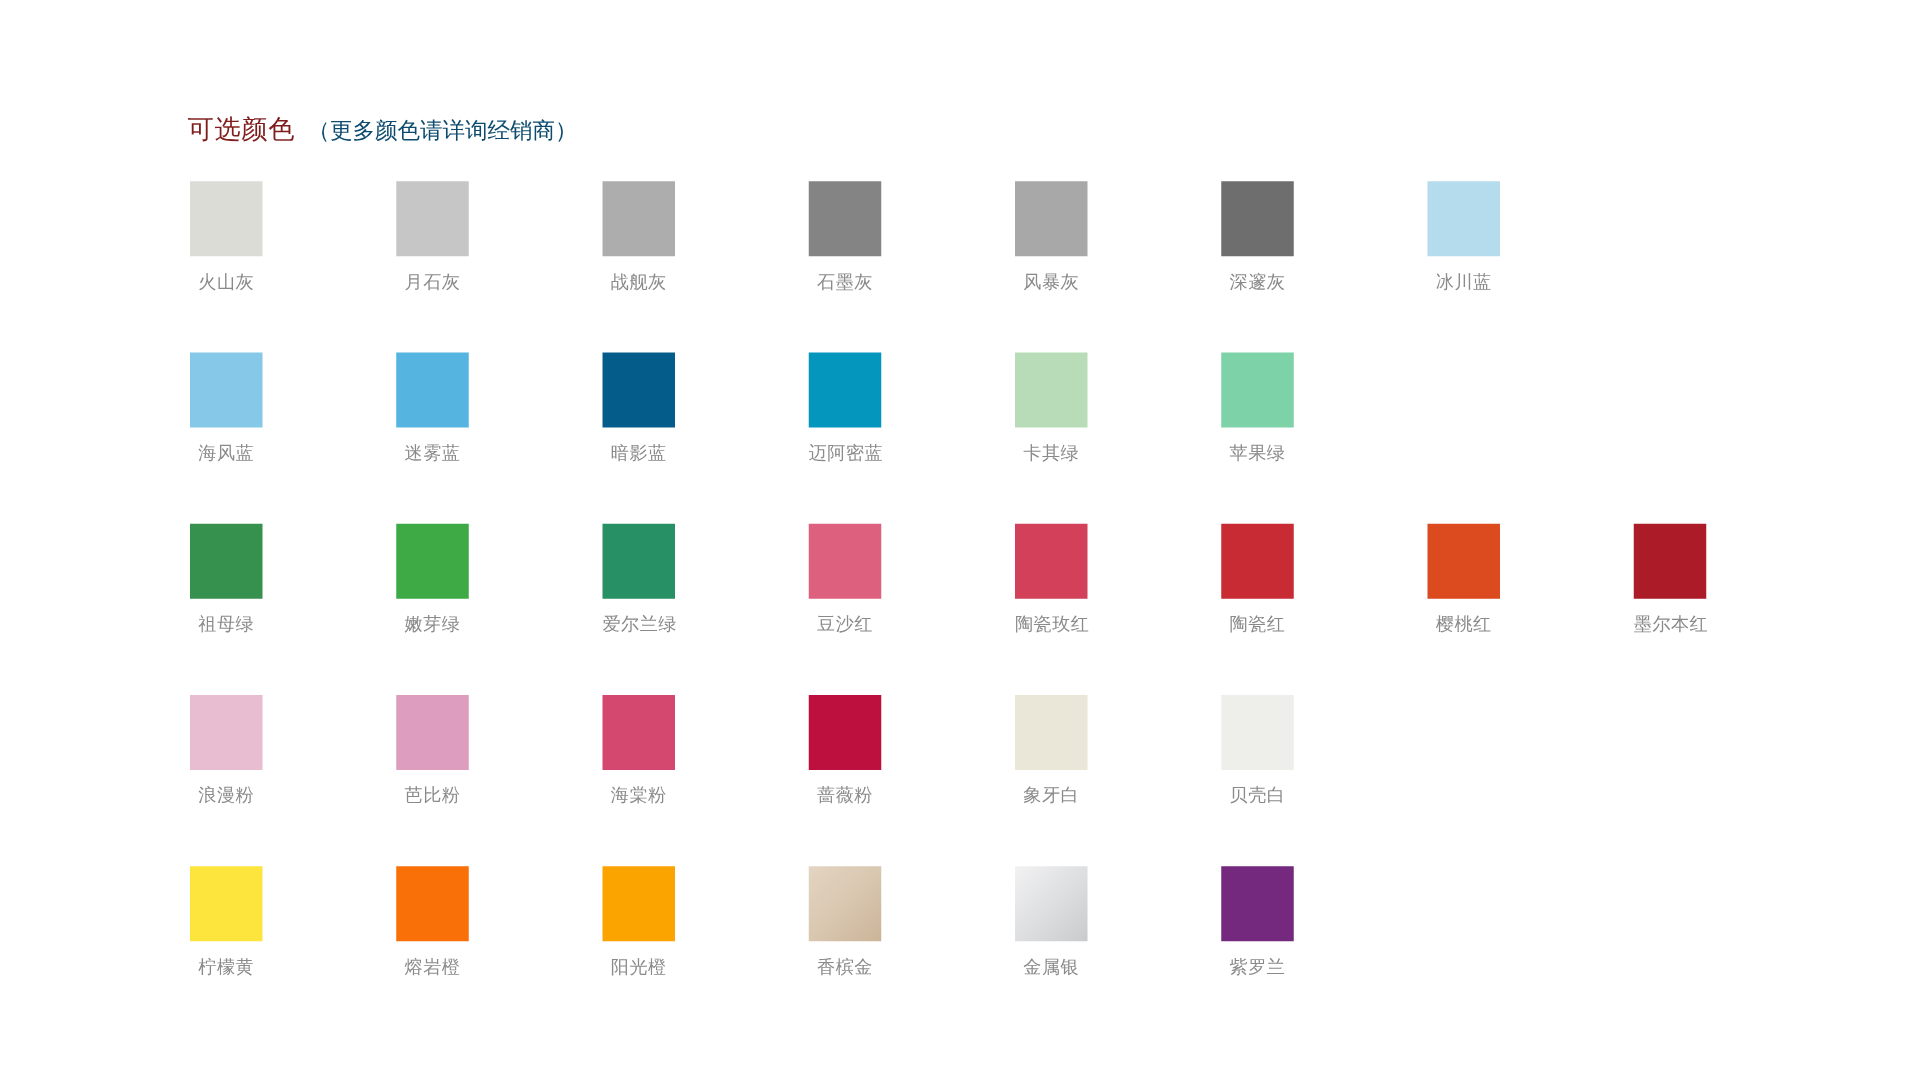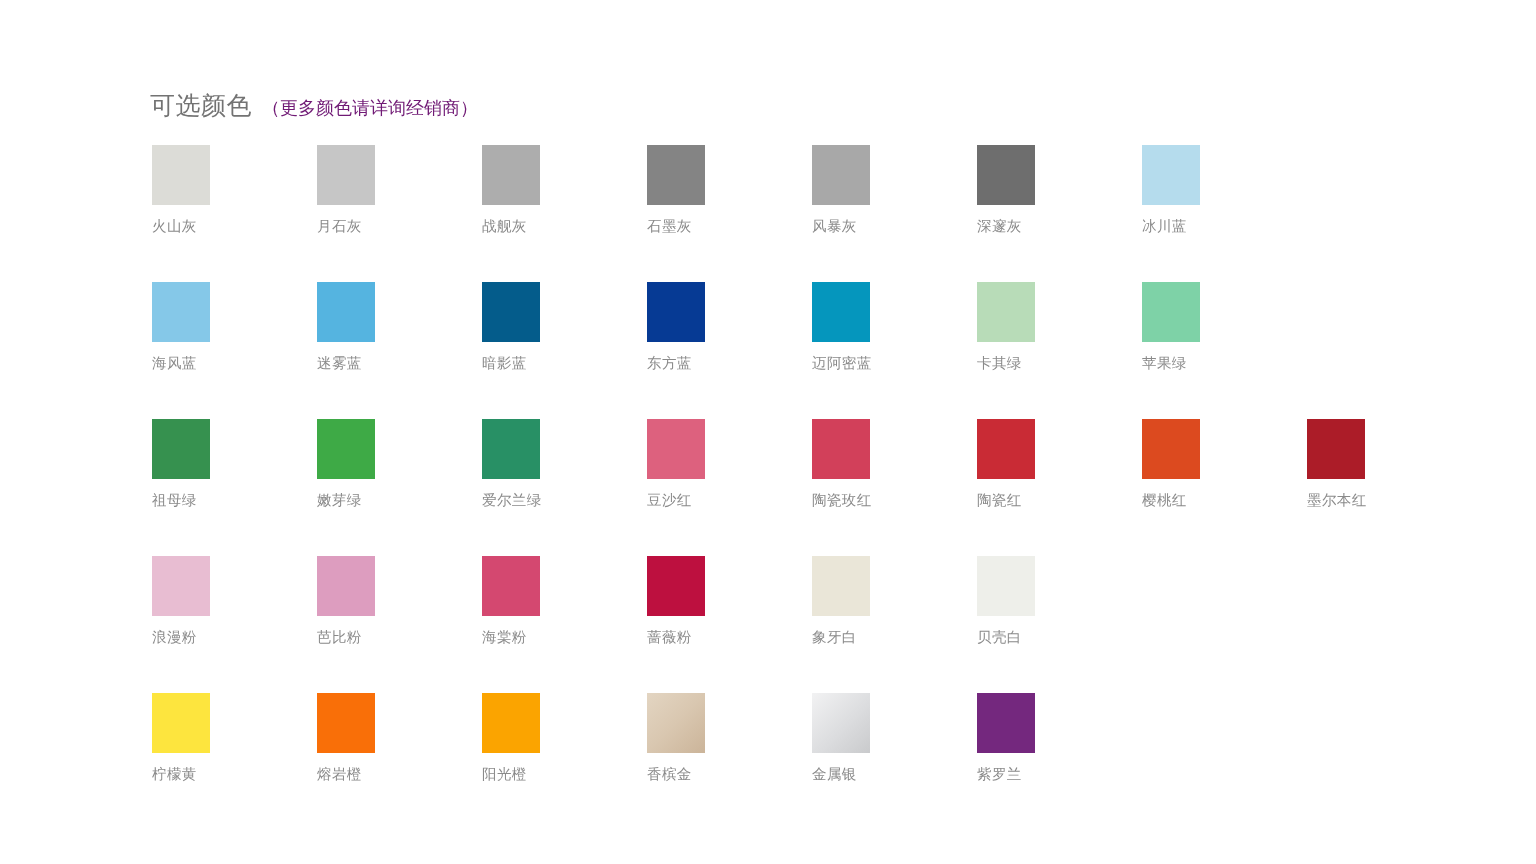--- a/index.html
+++ b/index.html
@@ -24,29 +24,29 @@
   
   .heading {
     position: absolute;
     left: 150px;
     top: 93px;
     display: flex;
     align-items: baseline;
     white-space: nowrap;
   }
   .heading-title {
-    font-size: 25px;
-    color: #737373;
+    font-size: 21px;
+    color: #7f1d1d;
     letter-spacing: 0.5px;
     font-weight: 400;
     line-height: 1;
   }
   .heading-note {
     font-size: 18px;
-    color: #701a75;
+    color: #0c4a6e;
     margin-left: 10px;
     letter-spacing: 0px;
     line-height: 1;
   }
 
   
   .grid {
     position: absolute;
     left: 152px;
     top: 145px;
@@ -65,20 +65,21 @@
   }
   .cell.empty { visibility: hidden; }
 
   .swatch {
     width: 58px;
     height: 60px;
     display: block;
   }
   .cell-label {
     width: 58px;
+    text-align: center;
     margin-top: 14px;
     font-size: 14.5px;
     color: #8a8a8a;
     white-space: nowrap;
     line-height: 1.1;
     letter-spacing: 0.4px;
   }
 </style>
 </head>
 <body>
@@ -128,24 +129,20 @@
         </div>
         <div class="cell">
           <div class="swatch" title="迷雾蓝" style="background: rgb(85, 180, 224);"></div>
           <div class="cell-label">迷雾蓝</div>
         </div>
         <div class="cell">
           <div class="swatch" title="暗影蓝" style="background: rgb(4, 92, 139);"></div>
           <div class="cell-label">暗影蓝</div>
         </div>
         <div class="cell">
-          <div class="swatch" title="东方蓝" style="background: rgb(6, 58, 148);"></div>
-          <div class="cell-label">东方蓝</div>
-        </div>
-        <div class="cell">
           <div class="swatch" title="迈阿密蓝" style="background: rgb(5, 150, 189);"></div>
           <div class="cell-label">迈阿密蓝</div>
         </div>
         <div class="cell">
           <div class="swatch" title="卡其绿" style="background: rgb(184, 220, 184);"></div>
           <div class="cell-label">卡其绿</div>
         </div>
         <div class="cell">
           <div class="swatch" title="苹果绿" style="background: rgb(126, 210, 167);"></div>
           <div class="cell-label">苹果绿</div>

